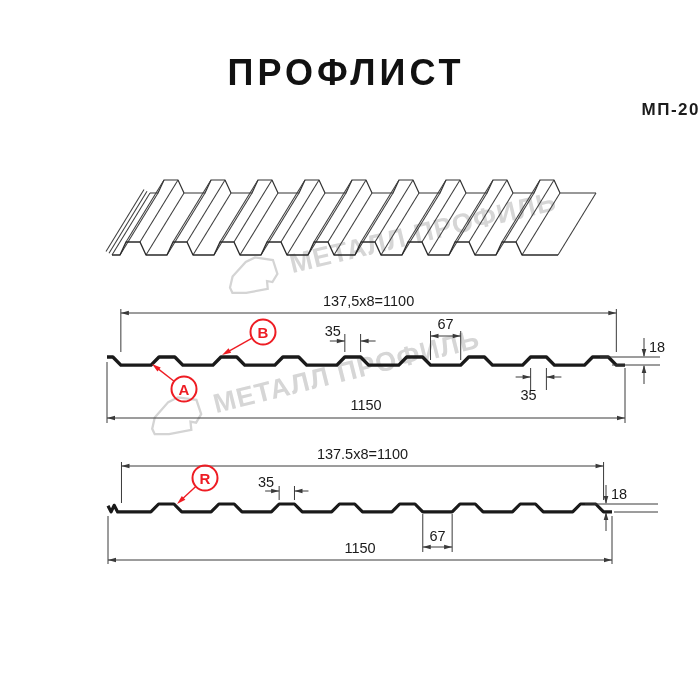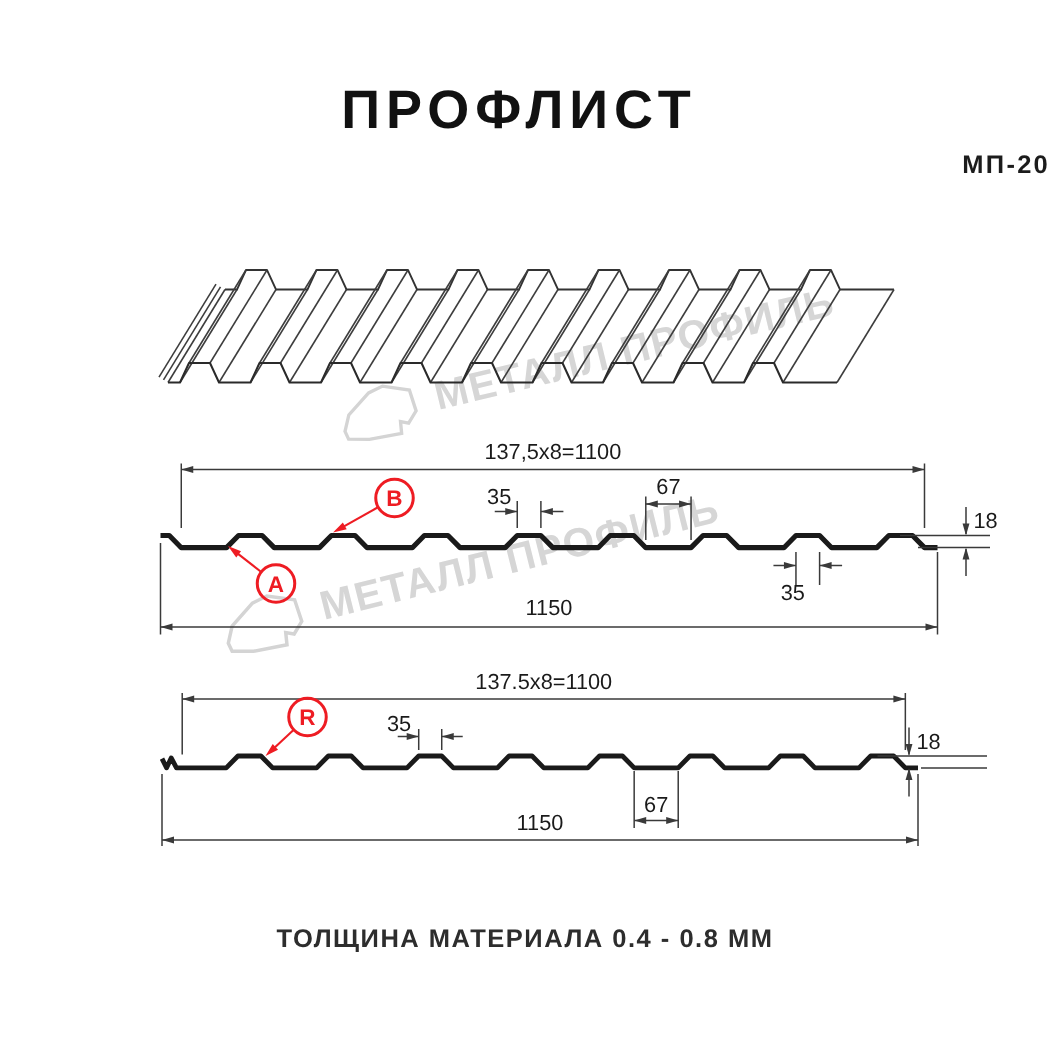--- a/index.html
+++ b/index.html
@@ -170,14 +170,13 @@
         <polygon points="108,560 116,557.7 116,562.3" fill="#3a3a3a"></polygon>
         <polygon points="612,560 604,557.7 604,562.3" fill="#3a3a3a"></polygon>
         <text x="360" y="553" text-anchor="middle" font-size="14.5" fill="#1a1a1a">1150</text>
         <line x1="195.47368460885812" y1="486.8458642917746" x2="180.6639674581315" y2="500.5977445031636" stroke="#ee1c23" stroke-width="1.4"></line>
         <polygon points="177,504 181.82596856628177,495.97067702746614 185.36431428299161,499.78120318392286" fill="#ee1c23"></polygon>
         <circle cx="205" cy="478" r="12.5" fill="none" stroke="#ee1c23" stroke-width="2"></circle>
         <text x="205" y="483.5" text-anchor="middle" font-size="15" fill="#ee1c23" font-weight="bold">R</text>
       </g>
     </svg>
 
-  <div class="footer">ТОЛЩИНА МАТЕРИАЛА 0.4 - 0.8 ММ</div>
 </div>
 
 </body></html>

